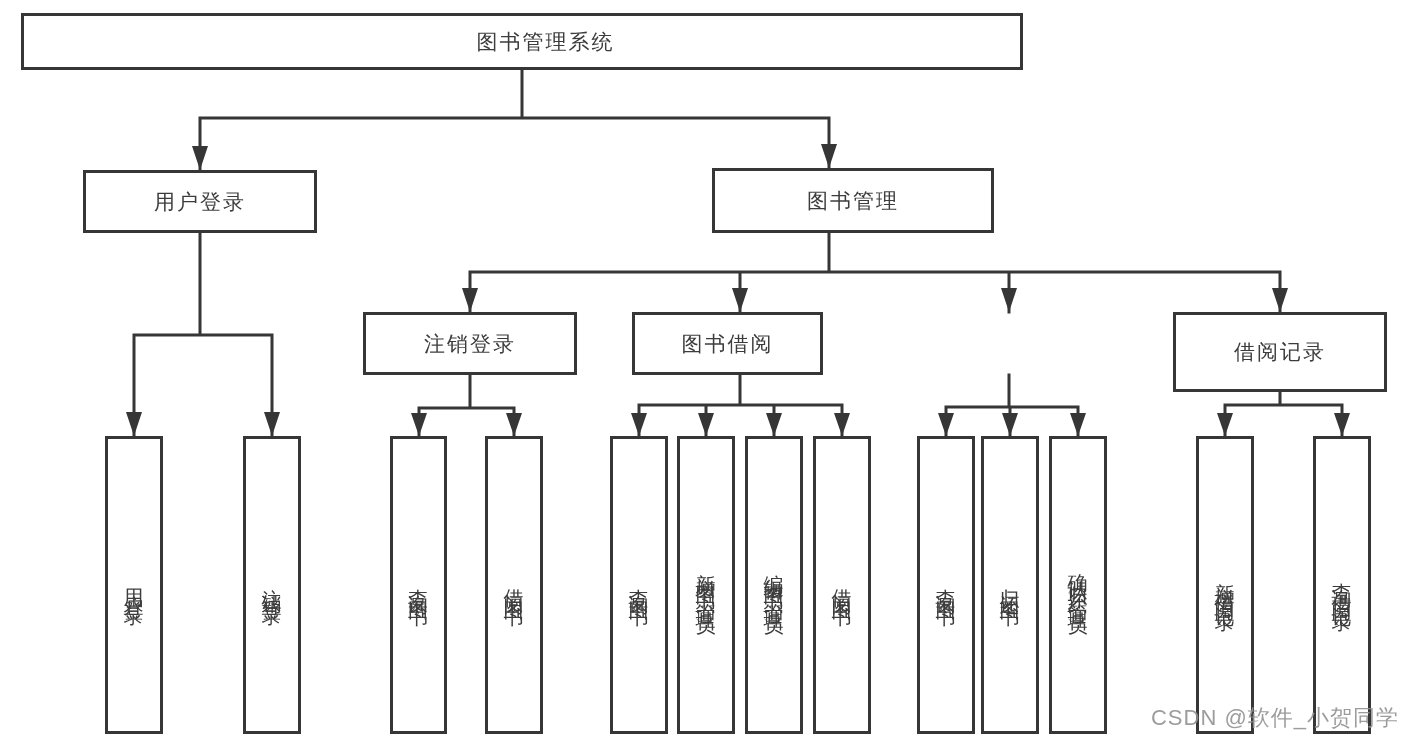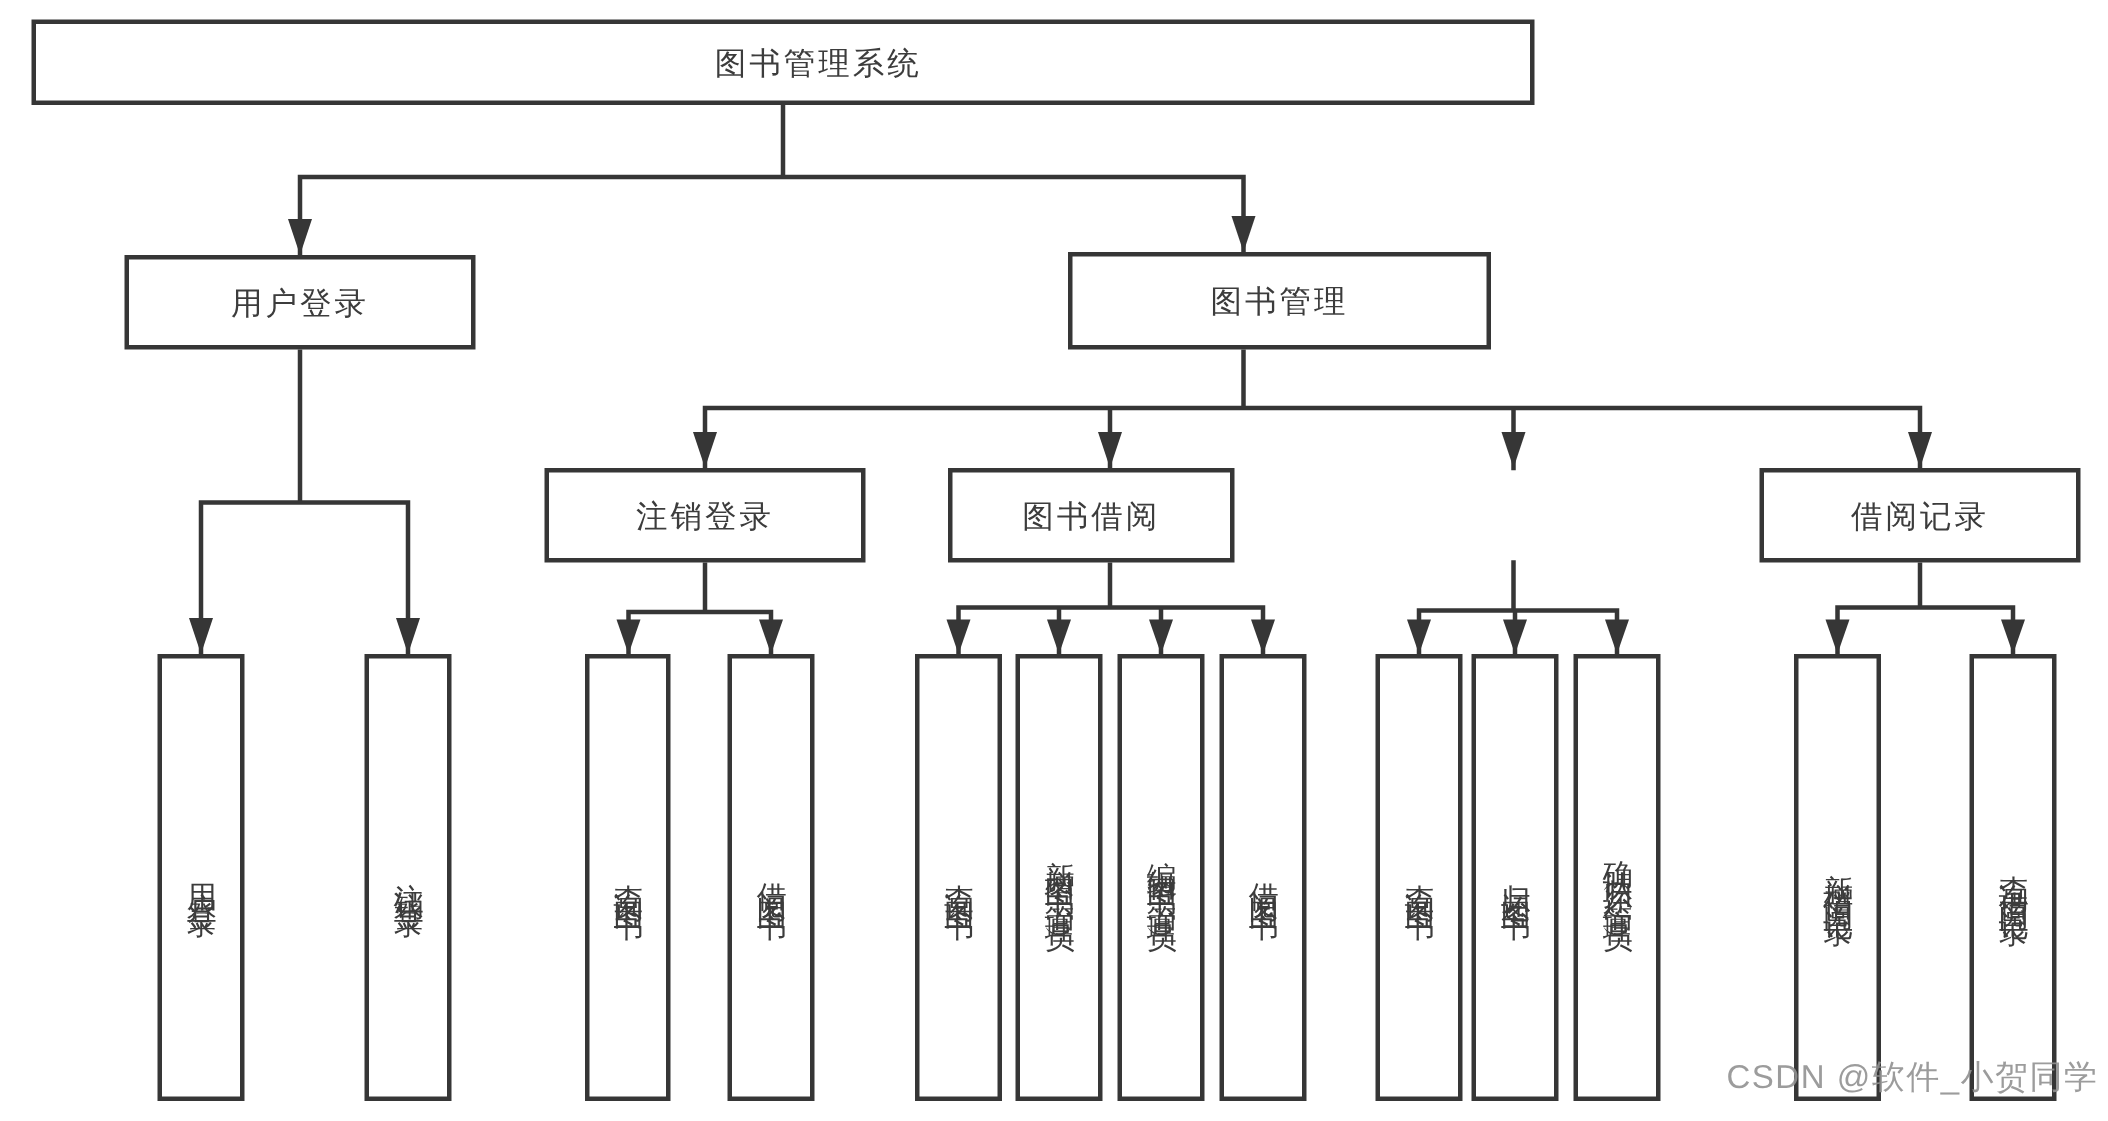--- a/index.html
+++ b/index.html
@@ -116,21 +116,21 @@
   <div class="node" style="left:712px;top:168px;width:282px;height:65px;">
     <span class="hlabel">图书管理</span>
   </div>
 
   <div class="node" style="left:363px;top:312px;width:214px;height:63px;">
     <span class="hlabel">注销登录</span>
   </div>
   <div class="node" style="left:632px;top:312px;width:191px;height:63px;">
     <span class="hlabel">图书借阅</span>
   </div>
-  <div class="node" style="left:1173px;top:312px;width:214px;height:63px;">
+  <div class="node" style="left:1173px;top:312px;width:214px;height:80px;">
     <span class="hlabel">借阅记录</span>
   </div>
 
   <div class="node leaf" style="left:105px;">
     <span class="vtext">用户登录</span>
   </div>
   <div class="node leaf" style="left:243px;">
     <span class="vtext">注销登录</span>
   </div>
 

